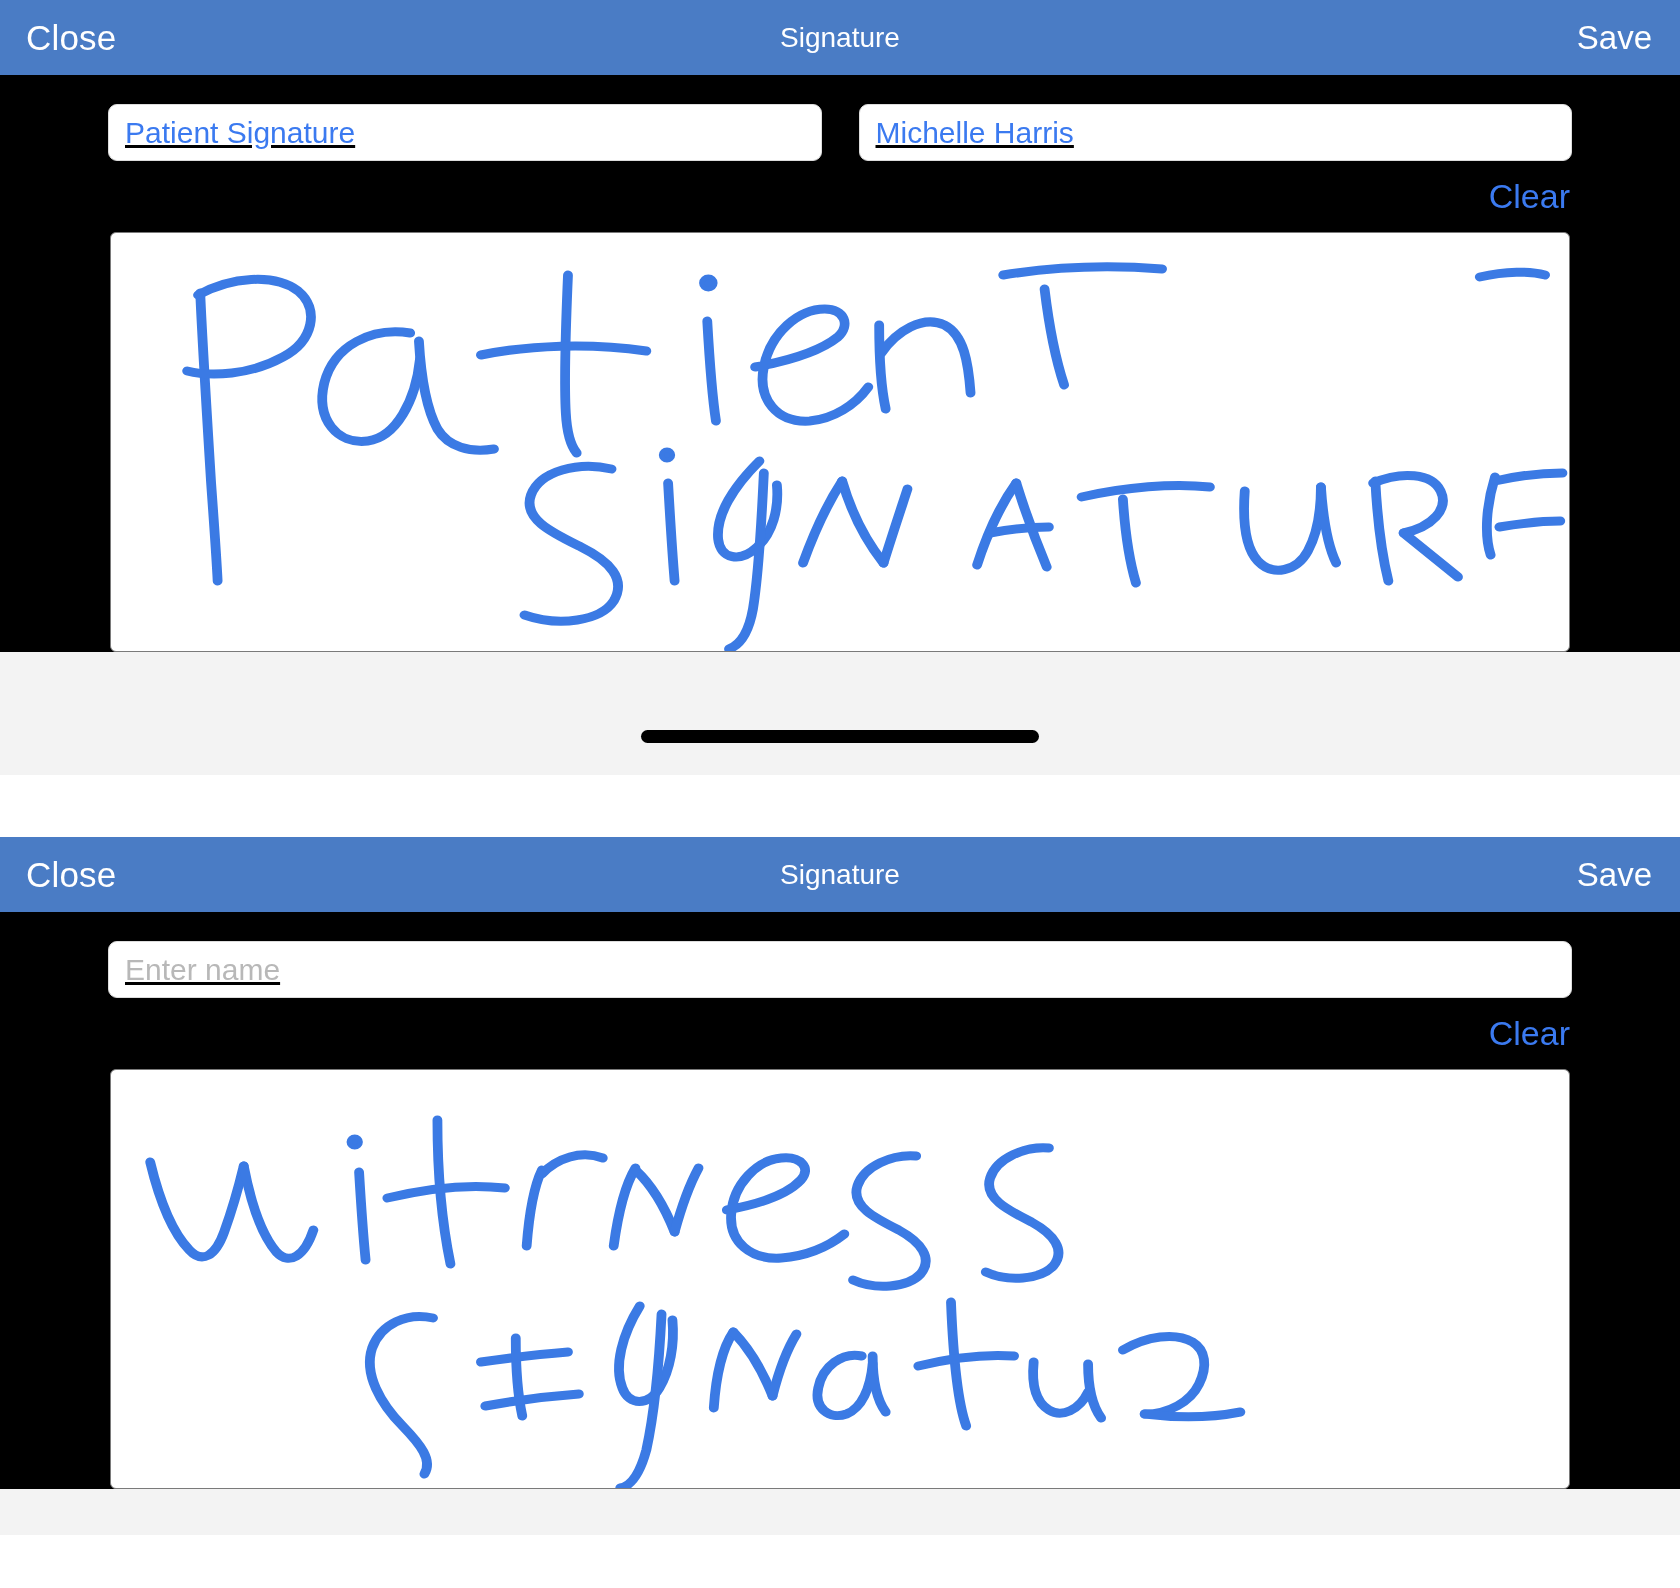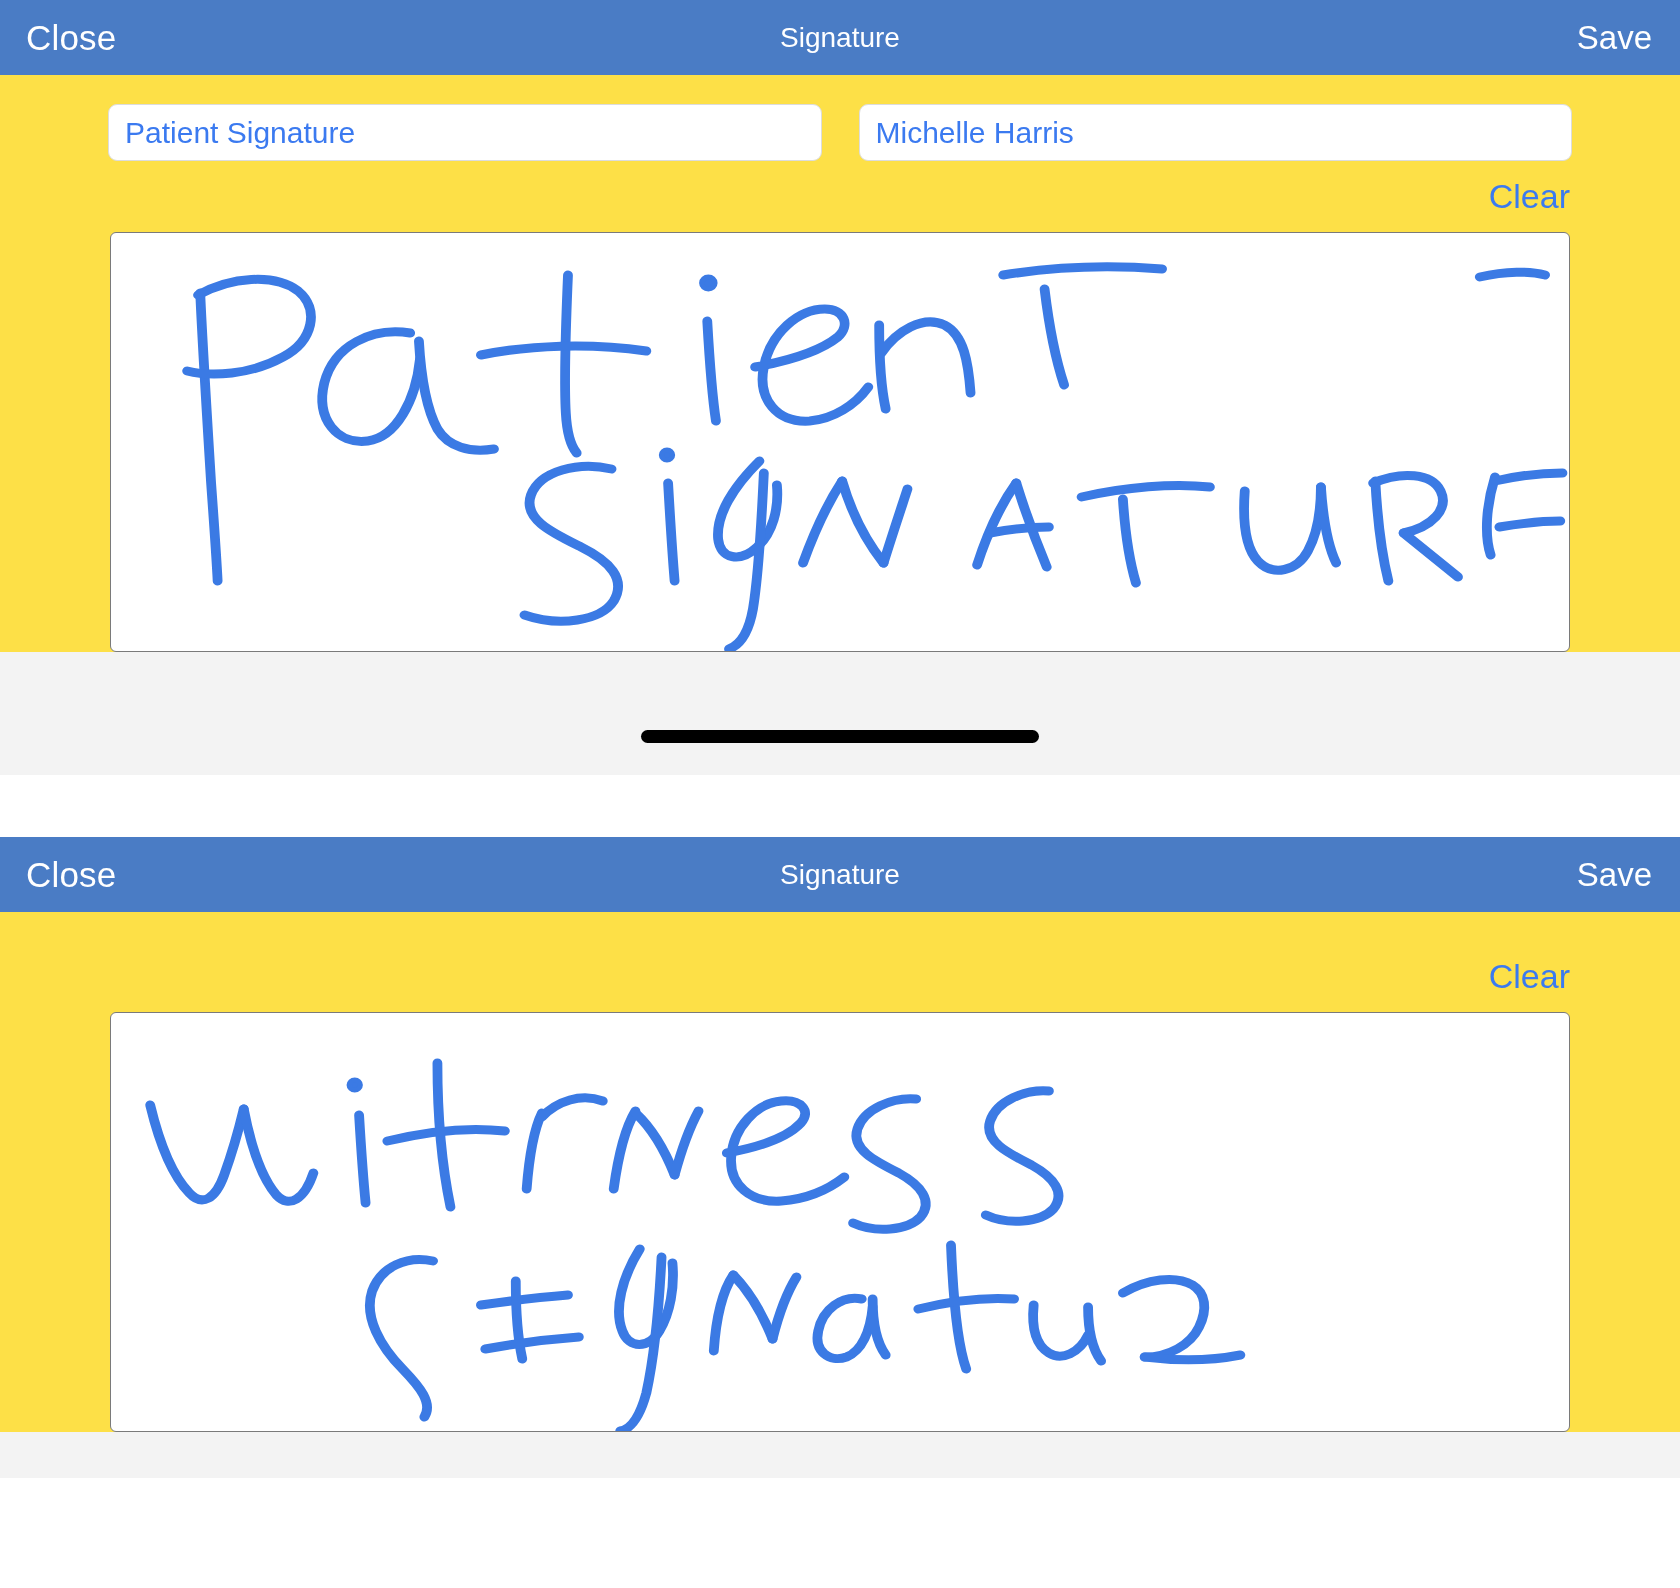--- a/index.html
+++ b/index.html
@@ -9,21 +9,21 @@
   }
   body {
     width: 1680px;
     height: 1588px;
     font-family: "Liberation Sans", sans-serif;
     overflow: hidden;
   }
 
   .panel {
     width: 1680px;
-    background: #fde047;
+    background: #000000;
   }
 
   
   .navbar {
     position: relative;
     height: 75px;
     background: #4a7cc5;
     display: flex;
     align-items: center;
   }
@@ -62,20 +62,21 @@
   .text-field {
     flex: 1;
     height: 57px;
     background: #ffffff;
     border: 1px solid #dcdcdc;
     border-radius: 9px;
     display: flex;
     align-items: center;
     padding: 12px 16px;
     box-sizing: border-box;
+    text-decoration: underline;
   }
   .field-value {
     font-size: 30px;
     color: #3b7af0;
     line-height: 1;
   }
   .field-value.placeholder {
     color: #b8b8b8;
   }
 
@@ -235,20 +236,23 @@
 
 <div class="panel">
 
   <div class="navbar">
     <span class="nav-close">Close</span>
     <span class="nav-title">Signature</span>
     <span class="nav-save">Save</span>
   </div>
 
   <div class="field-row">
+    <div class="text-field">
+      <span class="field-value placeholder">Enter name</span>
+    </div>
   </div>
 
   <div class="clear-row">
     <span class="clear-link">Clear</span>
   </div>
 
   <div class="canvas-wrap">
     <svg viewBox="0 0 1340 418" preserveAspectRatio="none" aria-hidden="true">
       <g class="ink" stroke-width="9">
 

